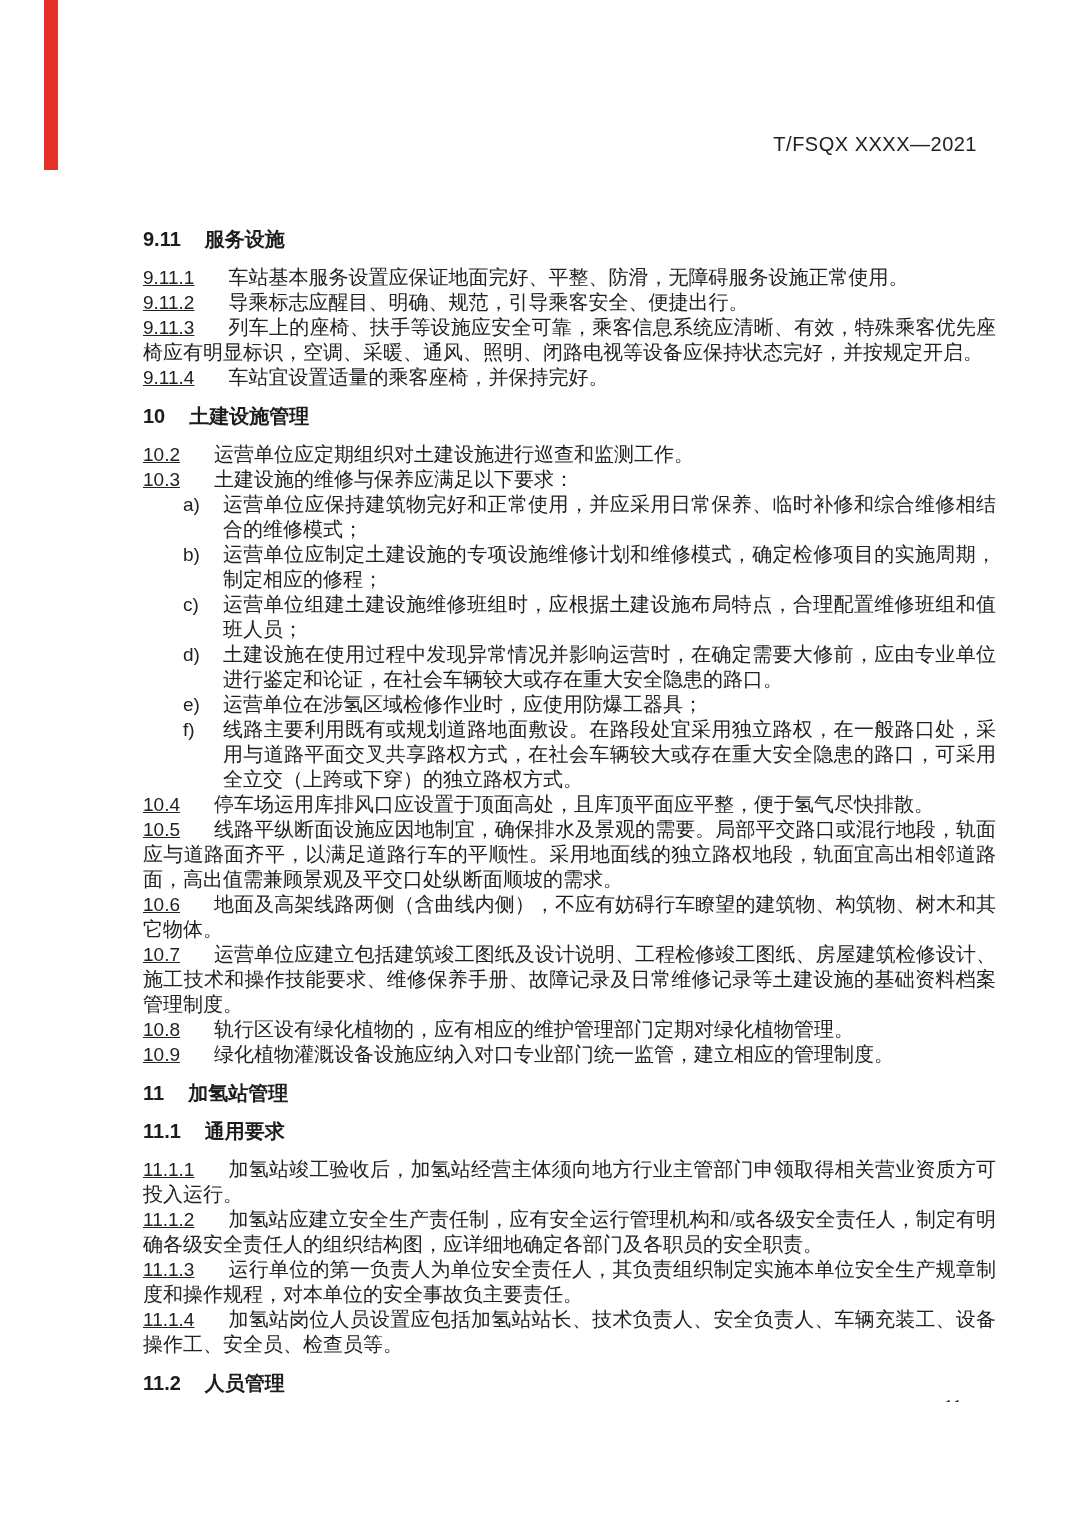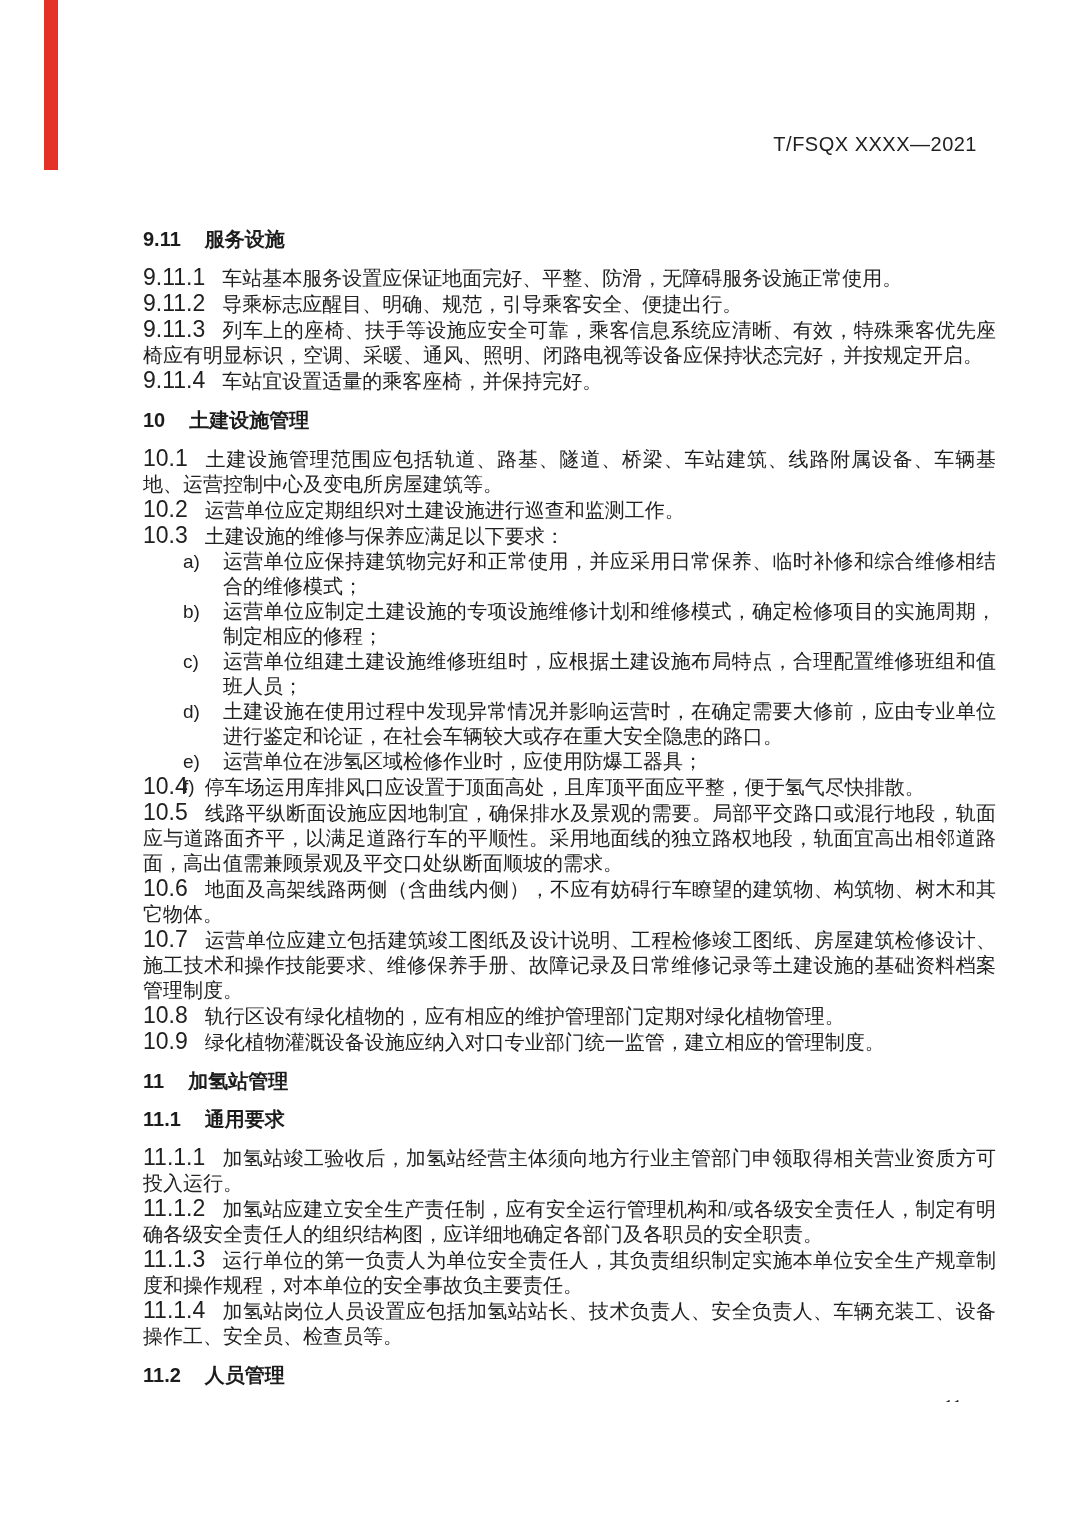--- a/index.html
+++ b/index.html
@@ -48,23 +48,24 @@
   .content h2:first-child { margin-top: 0; }
   .h-num { margin-right: 24px; }
   .clause {
     margin: 0;
     font-size: 20px;
     line-height: 25px;
     text-align: justify;
   }
   .c-num {
     font-family: "Liberation Sans", "DejaVu Sans", sans-serif;
-    font-size: 23px;
-    margin-right: 17px;
+    font-size: 19px;
+    margin-right: 34px;
     white-space: nowrap;
+    text-decoration: underline;
   }
   .list-item {
     position: relative;
     padding-left: 80px;
     font-size: 20px;
     line-height: 25px;
     text-align: justify;
   }
   .li-label {
     position: absolute;
@@ -89,29 +90,28 @@
   <div class="header">
     <span>T/FSQX XXXX—2021</span>
   </div>
   <div class="content" id="doc-content">
       <h2><span class="h-num">9.11</span><span class="h-title">服务设施</span></h2>
       <p class="clause"><span class="c-num">9.11.1</span><span class="c-text">车站基本服务设置应保证地面完好、平整、防滑，无障碍服务设施正常使用。</span></p>
       <p class="clause"><span class="c-num">9.11.2</span><span class="c-text">导乘标志应醒目、明确、规范，引导乘客安全、便捷出行。</span></p>
       <p class="clause"><span class="c-num">9.11.3</span><span class="c-text">列车上的座椅、扶手等设施应安全可靠，乘客信息系统应清晰、有效，特殊乘客优先座椅应有明显标识，空调、采暖、通风、照明、闭路电视等设备应保持状态完好，并按规定开启。</span></p>
       <p class="clause"><span class="c-num">9.11.4</span><span class="c-text">车站宜设置适量的乘客座椅，并保持完好。</span></p>
       <h2><span class="h-num">10</span><span class="h-title">土建设施管理</span></h2>
-      <p class="clause"><span class="c-num">10.1</span><span class="c-text">土建设施管理范围应包括轨道、路基、隧道、桥梁、车站建筑、线路附属设备、车辆基地、运营控制中心及变电所房屋建筑等。</span></p>
       <p class="clause"><span class="c-num">10.2</span><span class="c-text">运营单位应定期组织对土建设施进行巡查和监测工作。</span></p>
       <p class="clause"><span class="c-num">10.3</span><span class="c-text">土建设施的维修与保养应满足以下要求：</span></p>
       <div class="list-item"><span class="li-label">a)</span><span class="li-text">运营单位应保持建筑物完好和正常使用，并应采用日常保养、临时补修和综合维修相结合的维修模式；</span></div>
       <div class="list-item"><span class="li-label">b)</span><span class="li-text">运营单位应制定土建设施的专项设施维修计划和维修模式，确定检修项目的实施周期，制定相应的修程；</span></div>
       <div class="list-item"><span class="li-label">c)</span><span class="li-text">运营单位组建土建设施维修班组时，应根据土建设施布局特点，合理配置维修班组和值班人员；</span></div>
       <div class="list-item"><span class="li-label">d)</span><span class="li-text">土建设施在使用过程中发现异常情况并影响运营时，在确定需要大修前，应由专业单位进行鉴定和论证，在社会车辆较大或存在重大安全隐患的路口。</span></div>
       <div class="list-item"><span class="li-label">e)</span><span class="li-text">运营单位在涉氢区域检修作业时，应使用防爆工器具；</span></div>
-      <div class="list-item"><span class="li-label">f)</span></div>
+      <div class="list-item"><span class="li-label">f)</span><span class="li-text">线路主要利用既有或规划道路地面敷设。在路段处宜采用独立路权，在一般路口处，采用与道路平面交叉共享路权方式，在社会车辆较大或存在重大安全隐患的路口，可采用全立交（上跨或下穿）的独立路权方式。</span></div>
       <p class="clause"><span class="c-num">10.4</span><span class="c-text">停车场运用库排风口应设置于顶面高处，且库顶平面应平整，便于氢气尽快排散。</span></p>
       <p class="clause"><span class="c-num">10.5</span><span class="c-text">线路平纵断面设施应因地制宜，确保排水及景观的需要。局部平交路口或混行地段，轨面应与道路面齐平，以满足道路行车的平顺性。采用地面线的独立路权地段，轨面宜高出相邻道路面，高出值需兼顾景观及平交口处纵断面顺坡的需求。</span></p>
       <p class="clause"><span class="c-num">10.6</span><span class="c-text">地面及高架线路两侧（含曲线内侧），不应有妨碍行车瞭望的建筑物、构筑物、树木和其它物体。</span></p>
       <p class="clause"><span class="c-num">10.7</span><span class="c-text">运营单位应建立包括建筑竣工图纸及设计说明、工程检修竣工图纸、房屋建筑检修设计、施工技术和操作技能要求、维修保养手册、故障记录及日常维修记录等土建设施的基础资料档案管理制度。</span></p>
       <p class="clause"><span class="c-num">10.8</span><span class="c-text">轨行区设有绿化植物的，应有相应的维护管理部门定期对绿化植物管理。</span></p>
       <p class="clause"><span class="c-num">10.9</span><span class="c-text">绿化植物灌溉设备设施应纳入对口专业部门统一监管，建立相应的管理制度。</span></p>
       <h2><span class="h-num">11</span><span class="h-title">加氢站管理</span></h2>
       <h2><span class="h-num">11.1</span><span class="h-title">通用要求</span></h2>
       <p class="clause"><span class="c-num">11.1.1</span><span class="c-text">加氢站竣工验收后，加氢站经营主体须向地方行业主管部门申领取得相关营业资质方可投入运行。</span></p>
       <p class="clause"><span class="c-num">11.1.2</span><span class="c-text">加氢站应建立安全生产责任制，应有安全运行管理机构和/或各级安全责任人，制定有明确各级安全责任人的组织结构图，应详细地确定各部门及各职员的安全职责。</span></p>

